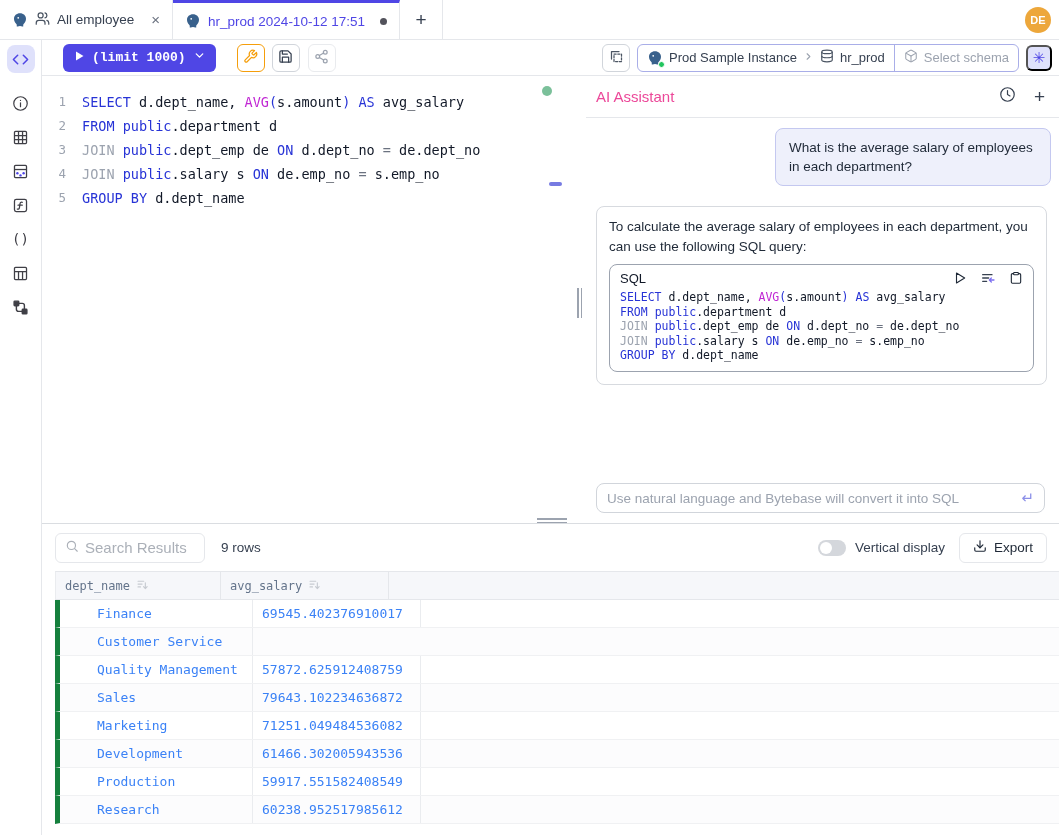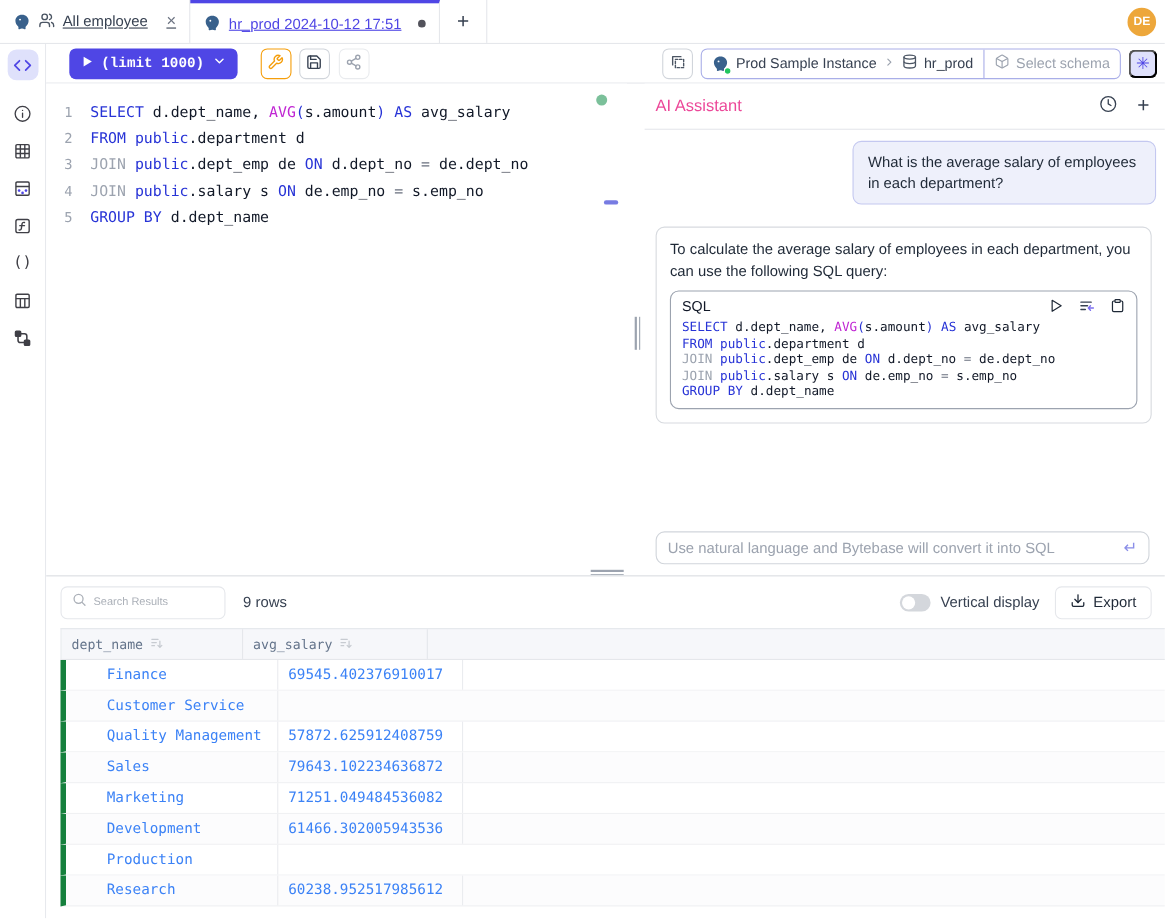--- a/index.html
+++ b/index.html
@@ -1,21 +1,21 @@
 <!DOCTYPE html>
 <html><head>
 <meta charset="utf-8">
 <style>
   * { margin:0; padding:0; box-sizing:border-box; }
   body { font-family:"Liberation Sans", sans-serif; background:#fff; }
   .app { position:relative; width:1059px; height:835px; background:#fff; overflow:hidden; color:#111827; }
 
   
   .tabbar { position:absolute; top:0; left:0; right:0; height:40px; border-bottom:1px solid #E5E7EB; display:flex; background:#fff; }
-  .tab { display:flex; align-items:center; gap:7px; padding:0 12px; border-right:1px solid #E5E7EB; font-size:13.5px; color:#374151; cursor:pointer;text-decoration:underline; }
+  .tab { display:flex; align-items:center; gap:7px; padding:0 12px; border-right:1px solid #E5E7EB; font-size:13.5px; color:#374151; cursor:pointer; }
   .tab.active { border-top:3px solid #4F46E5; color:#4F46E5; }
   .tab-close { color:#6B7280; font-size:15px; margin-left:10px; }
   .dirty-dot { width:7px; height:7px; border-radius:50%; background:#52525B; margin-left:8px; }
   .tab-plus { width:43px; display:flex; align-items:center; justify-content:center; border-right:1px solid #E5E7EB; font-size:19px; color:#374151; cursor:pointer; }
   .avatar { position:absolute; top:7px; right:8px; width:26px; height:26px; border-radius:50%; background:#EDA73B; color:#fff; font-size:11px; font-weight:bold; display:flex; align-items:center; justify-content:center; }
 
   
   .sidebar { position:absolute; top:40px; left:0; bottom:0; width:42px; border-right:1px solid #E5E7EB; background:#fff; display:flex; flex-direction:column; align-items:center; padding-top:5px; }
   .side-btn { width:28px; height:28px; border-radius:8px; display:flex; align-items:center; justify-content:center; margin-bottom:6px; cursor:pointer; color:#3F3F46; }
   .side-btn.active { background:#DFE1FB; color:#4F46E5; margin-bottom:16px; }
@@ -71,21 +71,21 @@
   .ai-code-body .code-line { height:14.5px; line-height:14.5px; }
   .ai-input-wrap { position:absolute; left:10px; right:14px; bottom:10px; height:30px; border:1px solid #D1D5DB; border-radius:8px; display:flex; align-items:center; padding:0 10px; background:#fff; }
   .ai-input-wrap input { flex:1; border:none; outline:none; font-size:13.5px; color:#374151; font-family:"Liberation Sans", sans-serif; }
   .ai-input-wrap input::placeholder { color:#9CA3AF; }
   .ret-glyph { color:#8B8FE8; font-size:15px; }
 
   
   .results { position:absolute; top:523px; left:42px; right:0; bottom:0; border-top:1px solid #DADDE1; background:#fff; }
   .res-toolbar { height:47px; display:flex; align-items:center; padding:0 12px 0 13px; }
   .search-box { width:150px; height:30px; border:1px solid #E5E7EB; border-radius:6px; display:flex; align-items:center; gap:6px; padding:0 9px; }
-  .search-box input { flex:1; width:90px; border:none; outline:none; font-size:10px; color:#ec4899; font-family:"Liberation Sans", sans-serif; }
+  .search-box input { flex:1; width:90px; border:none; outline:none; font-size:15px; color:#ec4899; font-family:"Liberation Sans", sans-serif; }
   .search-box input::placeholder { color:#ABB0B8; }
   .rows-count { margin-left:16px; font-size:13.5px; color:#374151; }
   .res-right { margin-left:auto; display:flex; align-items:center; }
   .toggle { width:28px; height:16px; border-radius:8px; background:#D4D7DC; position:relative; cursor:pointer; }
   .toggle .knob { position:absolute; left:2px; top:2px; width:12px; height:12px; border-radius:50%; background:#fff; }
   .toggle-label { margin-left:9px; font-size:13.5px; color:#374151; }
   .export-btn { margin-left:14px; height:30px; border:1px solid #E5E7EB; background:#fff; border-radius:6px; display:flex; align-items:center; gap:7px; padding:0 13px; font-size:13.5px; color:#1F2937; cursor:pointer; }
   .grid { margin-left:13px; font-family:"DejaVu Sans Mono", monospace; }
   .grid-head { display:flex; height:29px; background:#F6F7FA; border-top:1px solid #E5E7EB; border-bottom:1px solid #E5E7EB; border-left:1px solid #EAECEF; align-items:center; font-size:12px; color:#64748B; }
   .gh-cell { display:flex; align-items:center; gap:6px; padding:0 9px; height:100%; border-right:1px solid #E5E7EB; cursor:pointer; }
@@ -414,20 +414,21 @@
           <div class="t-row">
             <span class="t-cell c1">Marketing</span>
             <span class="t-cell c2">71251.049484536082</span>
           </div>
           <div class="t-row">
             <span class="t-cell c1">Development</span>
             <span class="t-cell c2">61466.302005943536</span>
           </div>
           <div class="t-row">
             <span class="t-cell c1">Production</span>
+            <span class="t-cell c2">59917.551582408549</span>
           </div>
           <div class="t-row">
             <span class="t-cell c1">Research</span>
             <span class="t-cell c2">60238.952517985612</span>
           </div>
         </div>
     </div>
   </div>
 
 </div>

